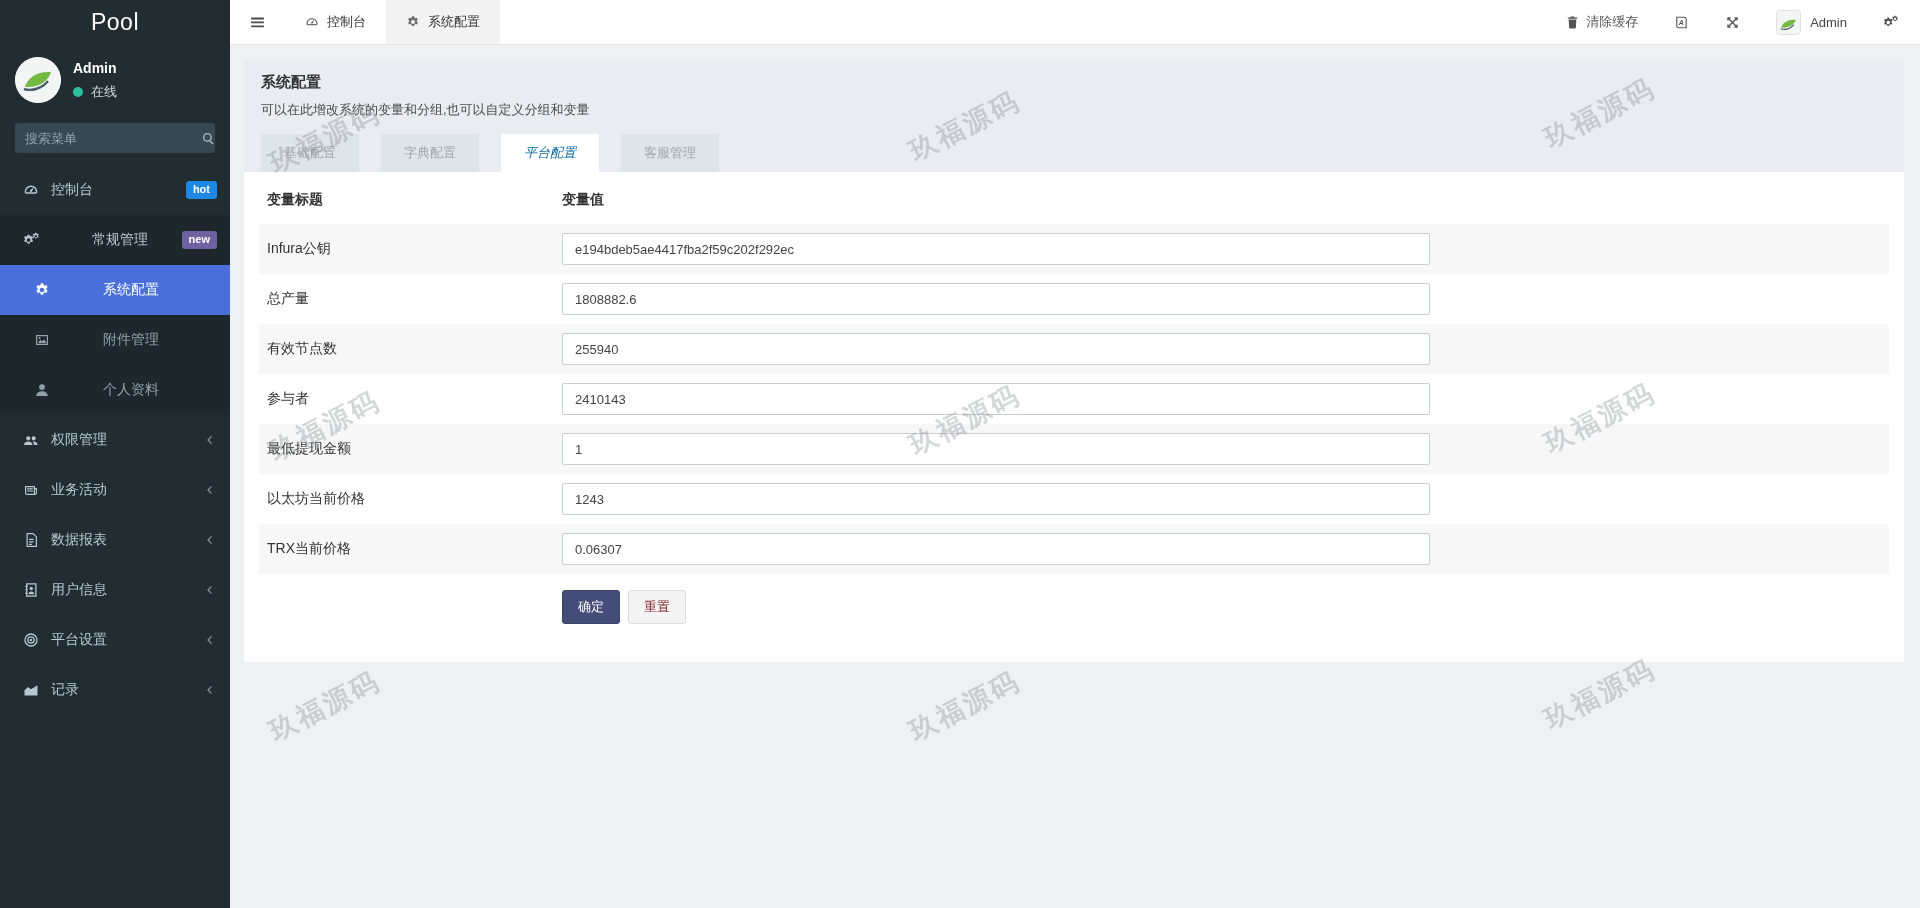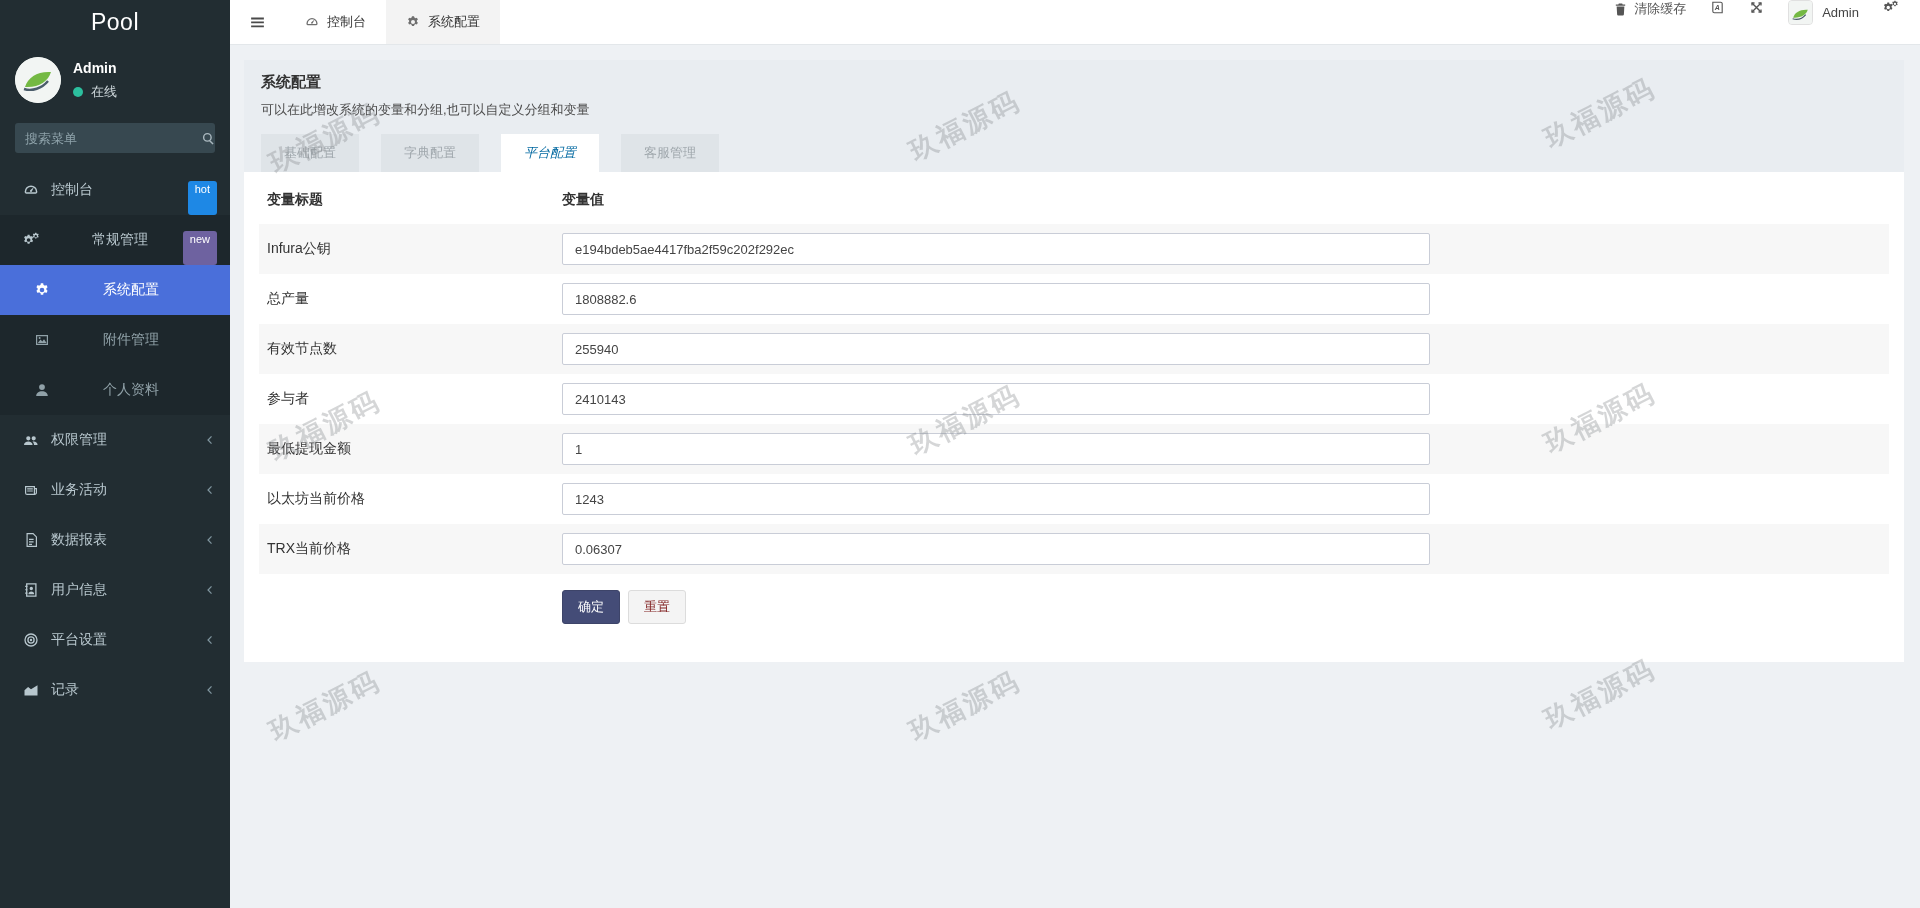--- a/index.html
+++ b/index.html
@@ -19,32 +19,32 @@
   .search-box { margin:10px 15px 12px; background:#374850; border-radius:3px; height:30px; display:flex; align-items:center; padding:0 10px; }
   .search-box input { flex:1; background:transparent; border:none; outline:none; color:#ccc; font-size:13px; font-family:inherit; }
   .search-box input::placeholder { color:#8fa3ab; }
   .search-ic { color:#aab8bf; }
   .menu { list-style:none; font-size:14px; margin-top:8px; }
   .menu-item { height:50px; display:flex; align-items:center; padding:0 15px 0 22px; position:relative; cursor:pointer; }
   .menu-item.dark { background:#1d272c;gap:41px; }
   .menu-item.child { padding-left:33px; color:#90a1a8; }
   .menu-item.active { background:#4a6fda; color:#fff; }
   .mi-icon { width:18px; margin-right:11px; display:flex; justify-content:center; }
-  .badge { position:absolute; right:13px; top:16px; font-size:11px; line-height:1; padding:3px 7px 20px; border-radius:3px; color:#fff; font-weight:normal; }
+  .badge { position:absolute; right:13px; top:16px; font-size:11px; line-height:1; padding:3px 7px 4px; border-radius:3px; color:#fff; font-weight:bold; }
   .chev { position:absolute; right:14px; color:#7f959e; }
 
   
   .main { flex:1; display:flex; flex-direction:column; min-width:0; }
   .topbar { height:45px; min-height:45px; background:#fff; display:flex; align-items:stretch; border-bottom:1px solid #e3e7ea; }
   .hamburger { display:flex; align-items:center; padding:0 19px; color:#4a4a4a; cursor:pointer; }
   .top-tabs { display:flex; }
   .top-tab { display:flex; align-items:center; gap:8px; padding:0 20px; font-size:13px; color:#333; cursor:pointer; }
   .top-tab .ic { color:#6f6f6f; }
   .top-tab.active { background:#f3f3f3; }
-  .topbar-right { margin-left:auto; display:flex; align-items:flex-start; gap:24px; padding-right:22px; color:#444; font-size:13px; }
+  .topbar-right { margin-left:auto; display:flex; align-items:center; gap:36px; padding-right:22px; color:#444; font-size:13px; }
   .tb-action { display:flex; align-items:center; gap:6px; cursor:pointer; color:#555; }
   .tb-user { display:flex; align-items:center; gap:9px; cursor:pointer; }
   .mini-avatar { width:25px; height:25px; border-radius:4px; overflow:hidden; background:#f2f5f3; border:1px solid #e0e0e0; }
 
   
   .content { flex:1; position:relative; padding:15px 16px 0 14px; }
   .card { display:flex; flex-direction:column; }
   .card-head { background:#e9edf1; padding:13px 17px 0; }
   .page-title { font-size:15px; font-weight:bold; color:#333; margin-bottom:9px; }
   .page-desc { font-size:13px; color:#4c4c4c; margin-bottom:15px; }

